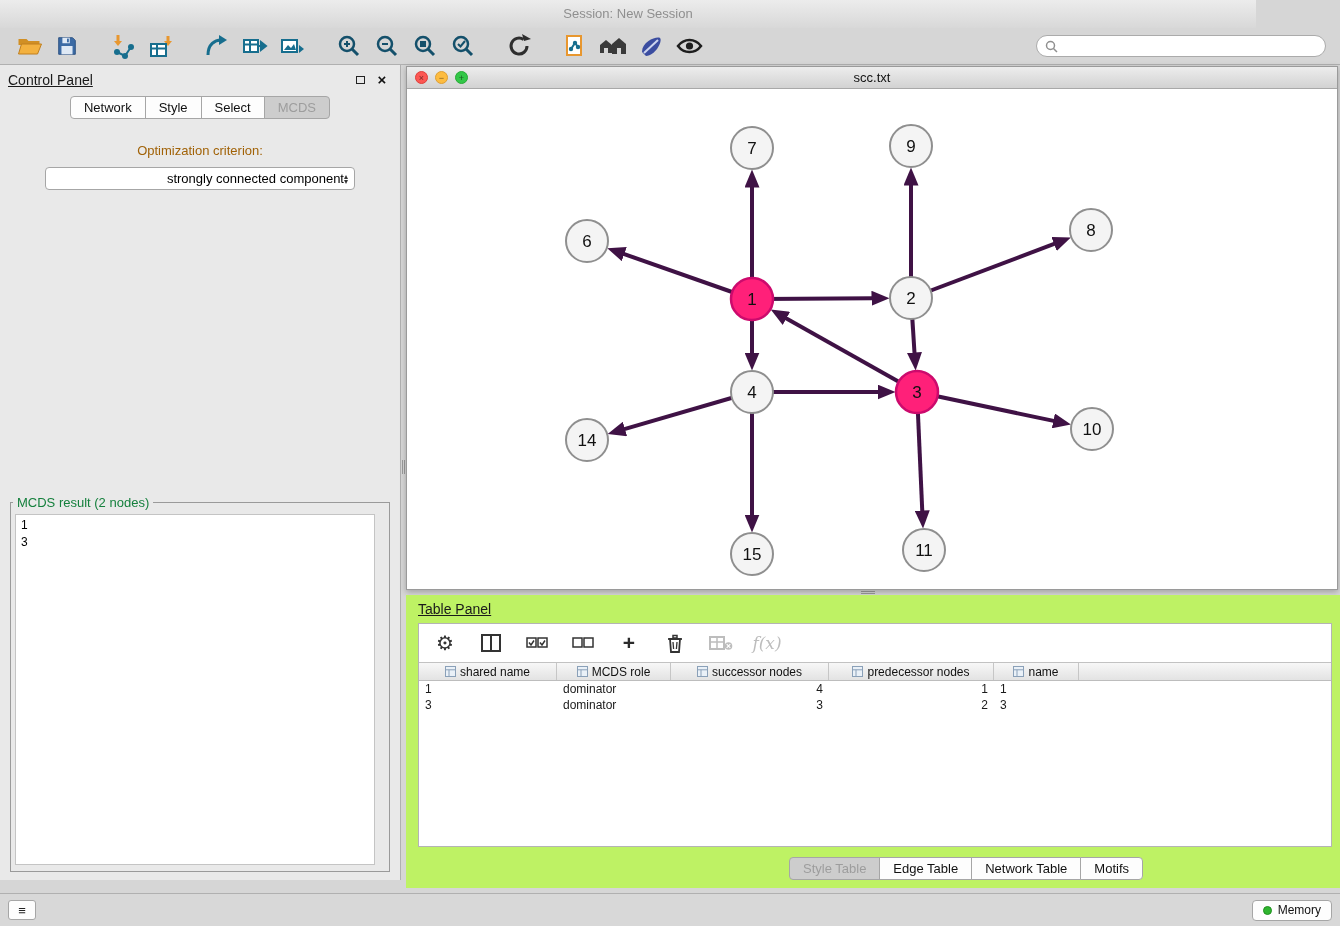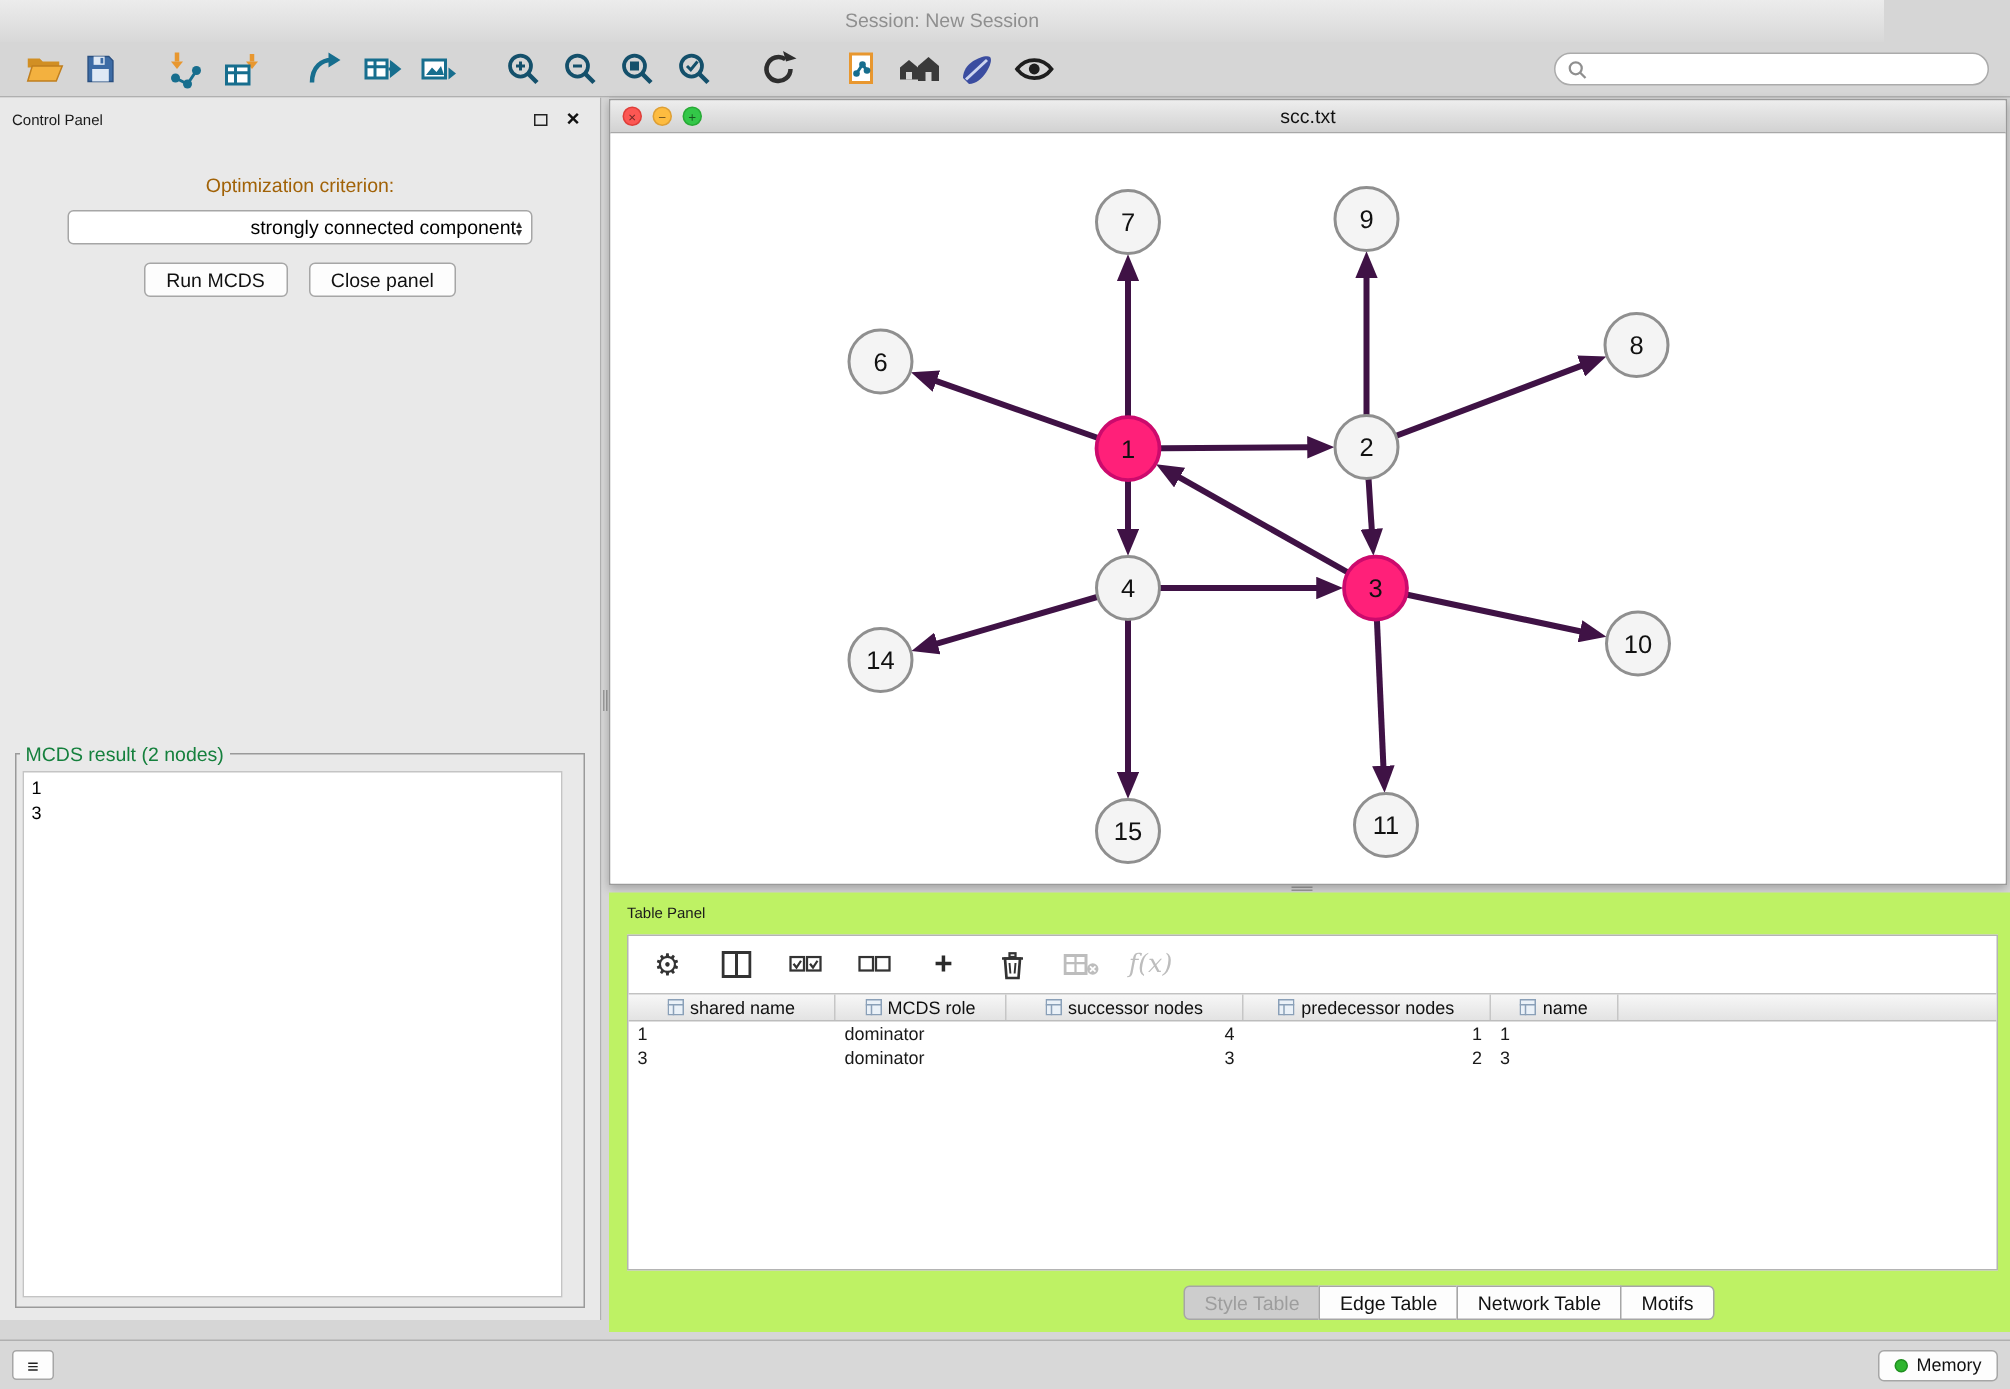--- a/index.html
+++ b/index.html
@@ -20,21 +20,21 @@
   .tbsep { width:18px; }
   #search-box { margin-left:auto; width:290px; height:22px; background:#fff;
     border:1px solid #ababab; border-radius:12px; display:flex; align-items:center; padding:0 8px; }
   #search-box input { border:none; outline:none; flex:1; font-size:12px; background:transparent;
     font-family:"Liberation Sans",sans-serif; }
 
   
   #control-panel { position:absolute; left:0; top:65px; width:401px; height:815px;
     background:#e9e9e9; border-right:1px solid #b0b0b0; }
   .panel-header { display:flex; align-items:center; padding:7px 10px 4px 8px; }
-  .panel-title { font-size:10px; color:#1a1a1a; }
+  .panel-title { font-size:14px; color:#1a1a1a;text-decoration:underline; }
   .panel-header .spacer { flex:1; }
   .win-btn { width:16px; height:16px; display:flex; align-items:center; justify-content:center;
     margin-left:6px; cursor:default; }
   .float-sq { width:9px; height:8px; border:1.5px solid #222; display:inline-block; }
   .close-x { font-size:15px; font-weight:bold; color:#111; line-height:14px; }
 
   .seg-row { display:flex; justify-content:center; margin-top:4px; }
   .seg { border:1px solid #a6a6a6; background:#fdfdfd; color:#111; font-size:13px;
     padding:3px 13px; margin-left:-1px; cursor:default; }
   .seg:first-child { border-radius:4px 0 0 4px; margin-left:0; }
@@ -254,31 +254,33 @@
     <div class="panel-header">
       <span class="panel-title">Control Panel</span>
       <span class="spacer"></span>
       <span class="win-btn">
           <span class="float-sq"></span>
         </span>
       <span class="win-btn">
           <span class="close-x">×</span>
         </span>
     </div>
+    <div class="seg-row" id="control-tabs">
+        <div class="seg">Network</div>
+        <div class="seg">Style</div>
+        <div class="seg">Select</div>
+        <div class="seg active">MCDS</div>
+      </div>
     <div id="opt-label">Optimization criterion:</div>
     <div id="criterion-dropdown">
       <span class="dd-label">strongly connected component</span>
       <span class="dd-arrows">
           <span>▴</span>
           <span>▾</span>
         </span>
-    </div>
-    <div id="cp-buttons">
-      <div class="cp-btn">Run MCDS</div>
-      <div class="cp-btn">Close panel</div>
     </div>
     <fieldset id="result-fieldset">
       <legend>MCDS result (2 nodes)</legend>
       <div id="result-box">1
 3</div>
     </fieldset>
   </div>
 
   <div id="v-splitter">
       <div class="grip"></div>

